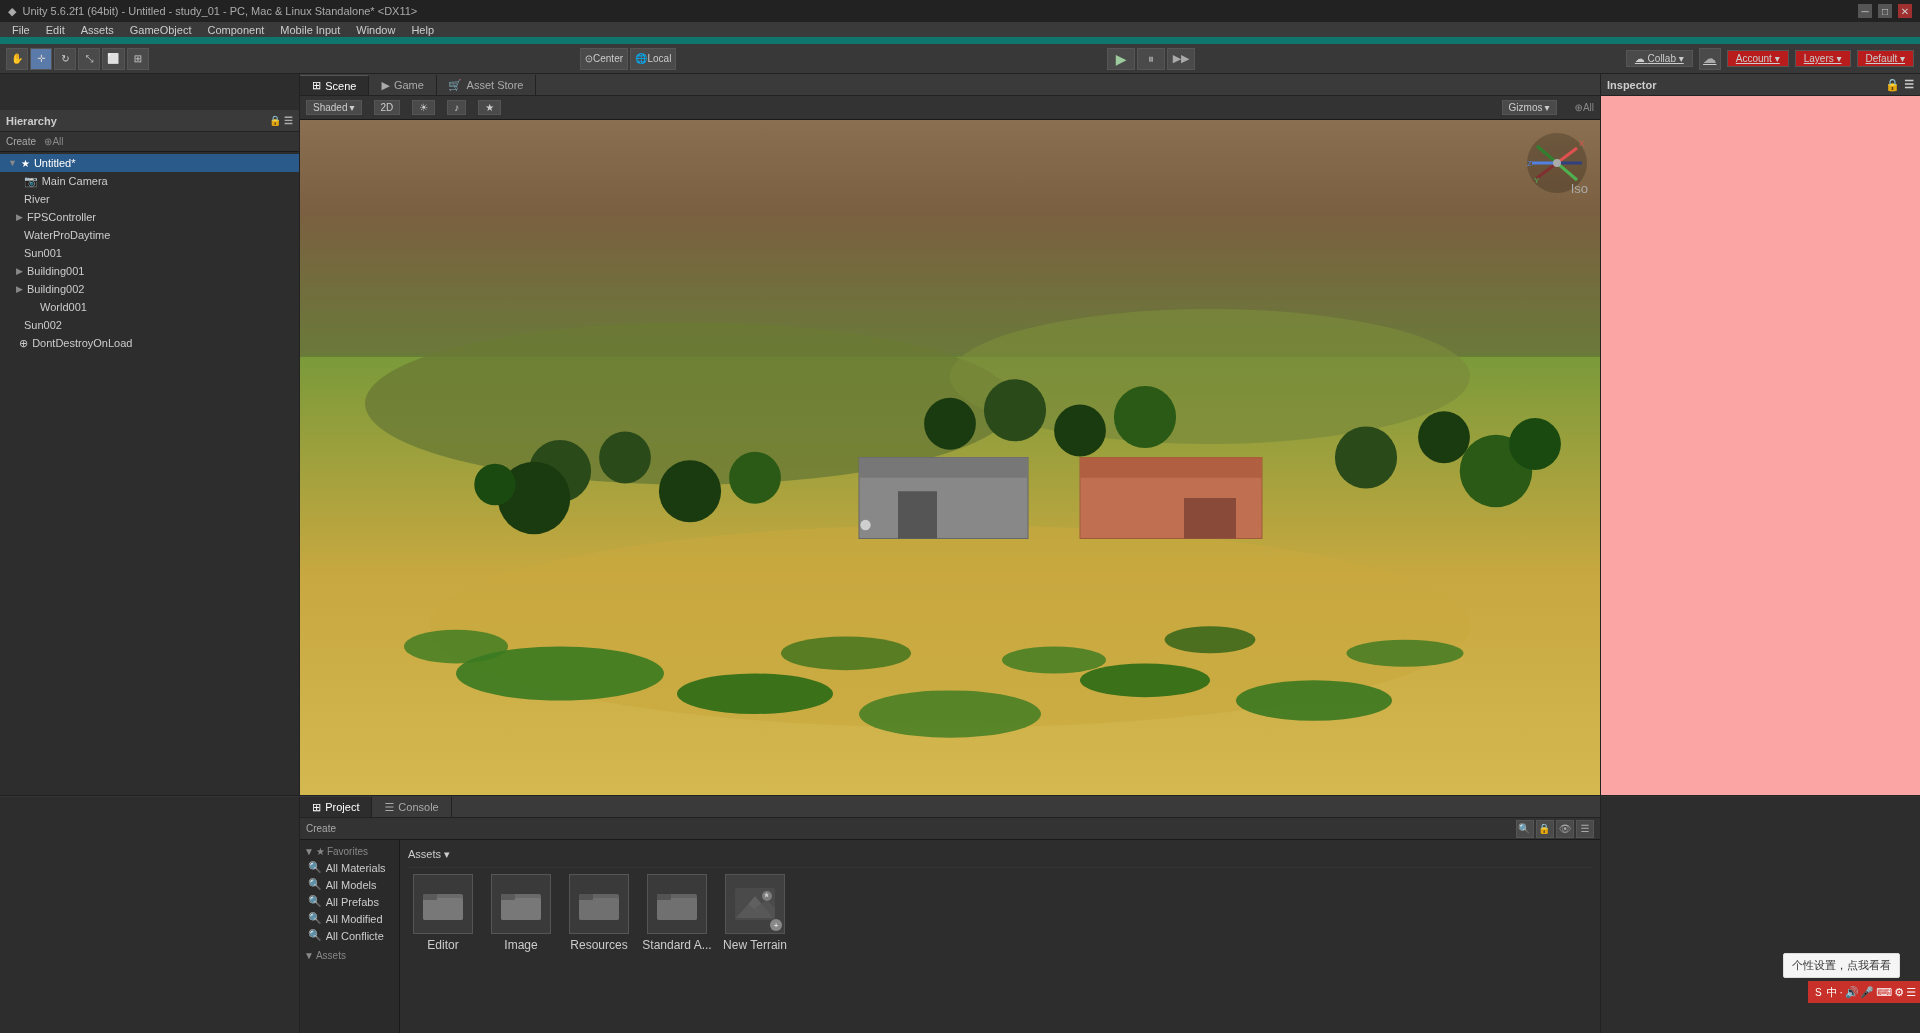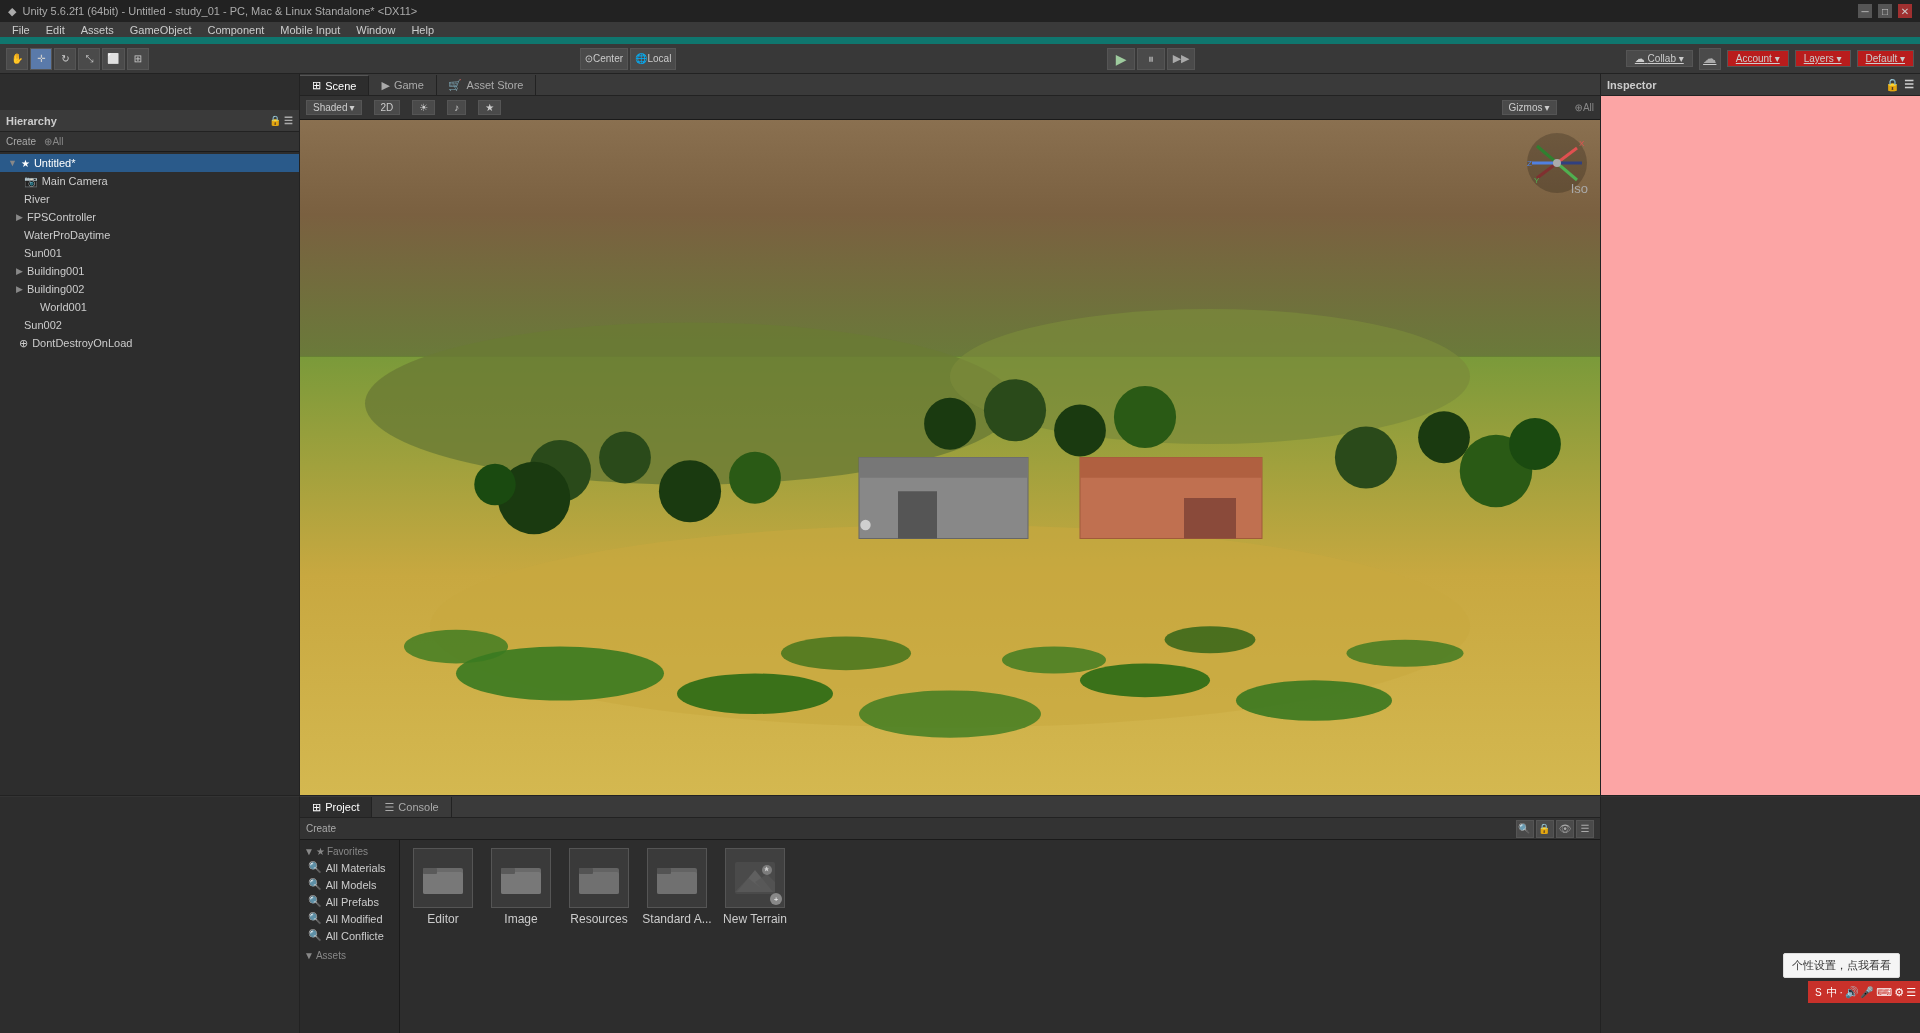--- a/index.html
+++ b/index.html
@@ -417,20 +417,23 @@
           <span>🔍</span>
           <span>All Conflicte</span>
         </div>
         <div class="proj-sidebar-section" style="margin-top:4px;">
           <span>▼</span>
           <span>Assets</span>
         </div>
       </div>
 
       <div id="project-files">
+        <div class="assets-header">
+          <span>Assets ▾</span>
+        </div>
         <div class="assets-grid">
 
           <div class="asset-item">
             <div class="asset-icon">
               <svg width="44" height="36" viewBox="0 0 44 36" xmlns="http://www.w3.org/2000/svg">
                 <rect x="2" y="8" width="40" height="26" rx="2" fill="#6a6a6a"></rect>
                 <rect x="2" y="12" width="40" height="22" rx="2" fill="#787878"></rect>
                 <rect x="2" y="8" width="14" height="6" rx="1" fill="#5a5a5a"></rect>
               </svg>
             </div>

